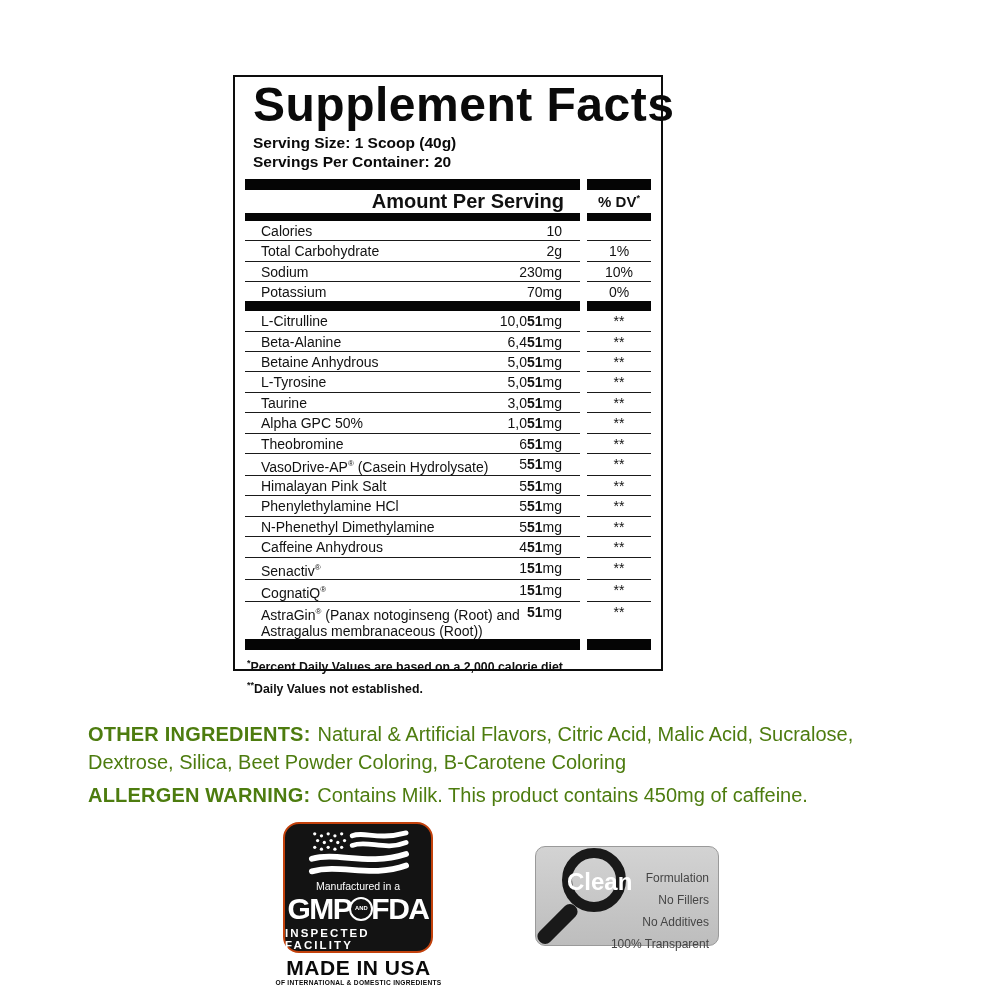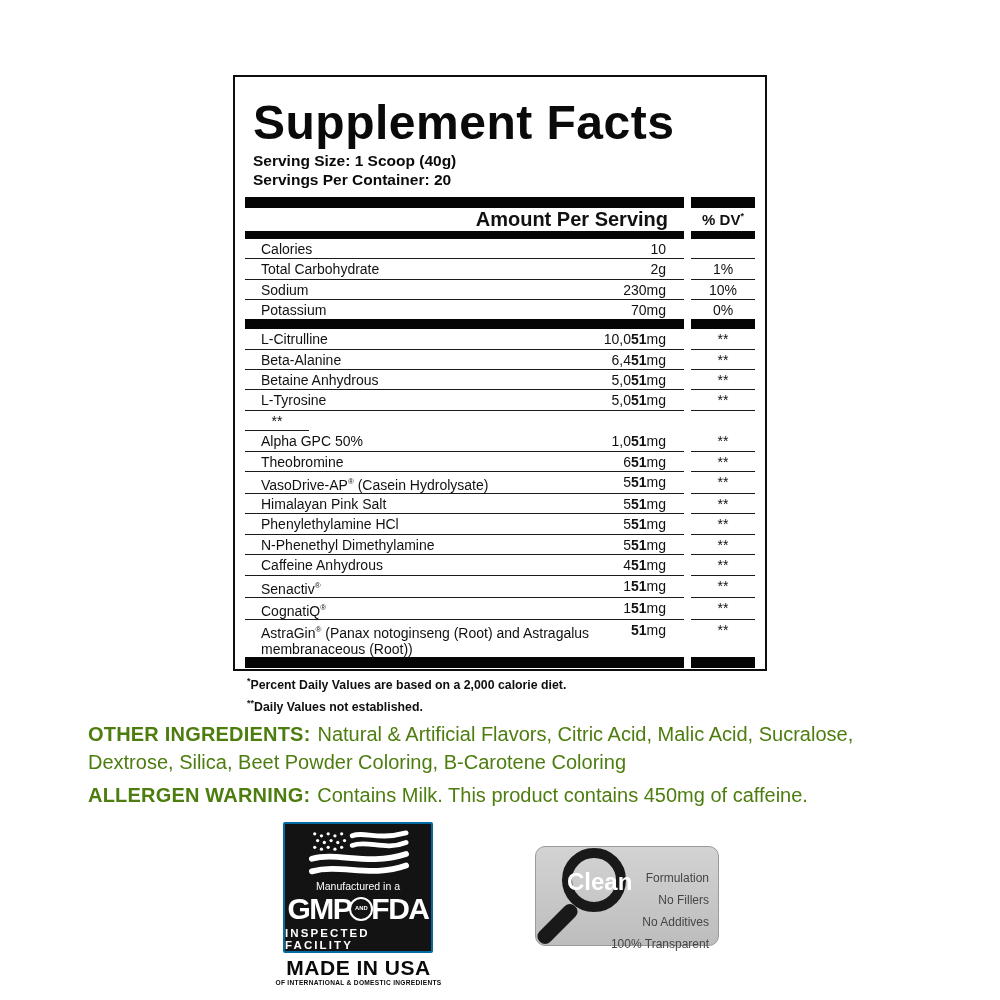--- a/index.html
+++ b/index.html
@@ -1,22 +1,22 @@
 <!DOCTYPE html>
 <html><head>
 <meta charset="utf-8">
 <style>
   html,body{margin:0;padding:0;background:#fff;}
   .page{position:relative;width:1000px;height:1000px;background:#fff;overflow:hidden;
         font-family:"Liberation Sans","DejaVu Sans",sans-serif;color:#111;}
 
   
-  .sf-panel{position:absolute;left:233px;top:75px;width:534px;height:596px;
+  .sf-panel{position:absolute;left:233px;top:75px;width:430px;height:596px;
             border:2px solid #0d0d0d;box-sizing:border-box;background:#fff;
-            padding:18px 10px 6px;}
+            padding:0 10px 6px;}
   .sf-title{font-weight:bold;font-size:48px;line-height:1.04;letter-spacing:.5px;
             margin:3px 0 4px 8px;color:#0a0a0a;white-space:nowrap;}
   .sf-serving{font-weight:bold;font-size:15.5px;line-height:1.22;margin-left:8px;color:#0a0a0a;}
   .sf-gap{height:7px;}
 
   .split{display:flex;gap:7px;}
   .seg-main{flex:1;background:#050505;}
   .seg-dv{width:64px;background:#050505;}
   .bar-11{height:11px;} .bar-8{height:8px;} .bar-10{height:10px;}
 
@@ -40,21 +40,21 @@
   .fn sup{font-size:9px;}
 
   
   .para{position:absolute;left:88px;width:848px;font-size:20px;line-height:27.5px;color:#4d7c0f;}
   .para .b{font-weight:bold;margin-right:7px;letter-spacing:.2px;}
   .para-other{top:701px;}
   .para-allergen{top:762px;}
 
   
   .gmp-badge{position:absolute;left:283px;top:822px;width:150px;height:131px;
-             background:#131313;border:2px solid #0369a1;border-radius:2px;
+             background:#131313;border:2px solid #c2410c;border-radius:16px;
              box-sizing:border-box;display:flex;flex-direction:column;align-items:center;
              color:#fff;}
   .gmp-flag{margin-top:6px;}
   .gmp-mfg{font-size:10.5px;margin-top:1px;line-height:1.1;}
   .gmp-line{display:flex;align-items:center;font-weight:bold;font-size:30px;
             letter-spacing:-1.5px;line-height:1;margin-top:1px;}
   .and-circle{width:20px;height:20px;border-radius:50%;background:#131313;border:2.5px solid #fff;
               display:flex;align-items:center;justify-content:center;font-size:5.8px;
               font-weight:bold;letter-spacing:0;margin:0 -2px;z-index:1;}
   .gmp-inspected{font-size:11.5px;font-weight:bold;letter-spacing:2.1px;margin-top:3px;}
@@ -161,20 +161,24 @@
           <div class="c-dv">**</div>
         </div>
         <div class="row">
           <div class="c-main">
             <span class="iname">L-Tyrosine</span>
             <span class="amt">5,0<b>51</b>mg</span>
           </div>
           <div class="c-dv">**</div>
         </div>
         <div class="row">
+          <div class="c-main">
+            <span class="iname">Taurine</span>
+            <span class="amt">3,0<b>51</b>mg</span>
+          </div>
           <div class="c-dv">**</div>
         </div>
         <div class="row">
           <div class="c-main">
             <span class="iname">Alpha GPC 50%</span>
             <span class="amt">1,0<b>51</b>mg</span>
           </div>
           <div class="c-dv">**</div>
         </div>
         <div class="row">

